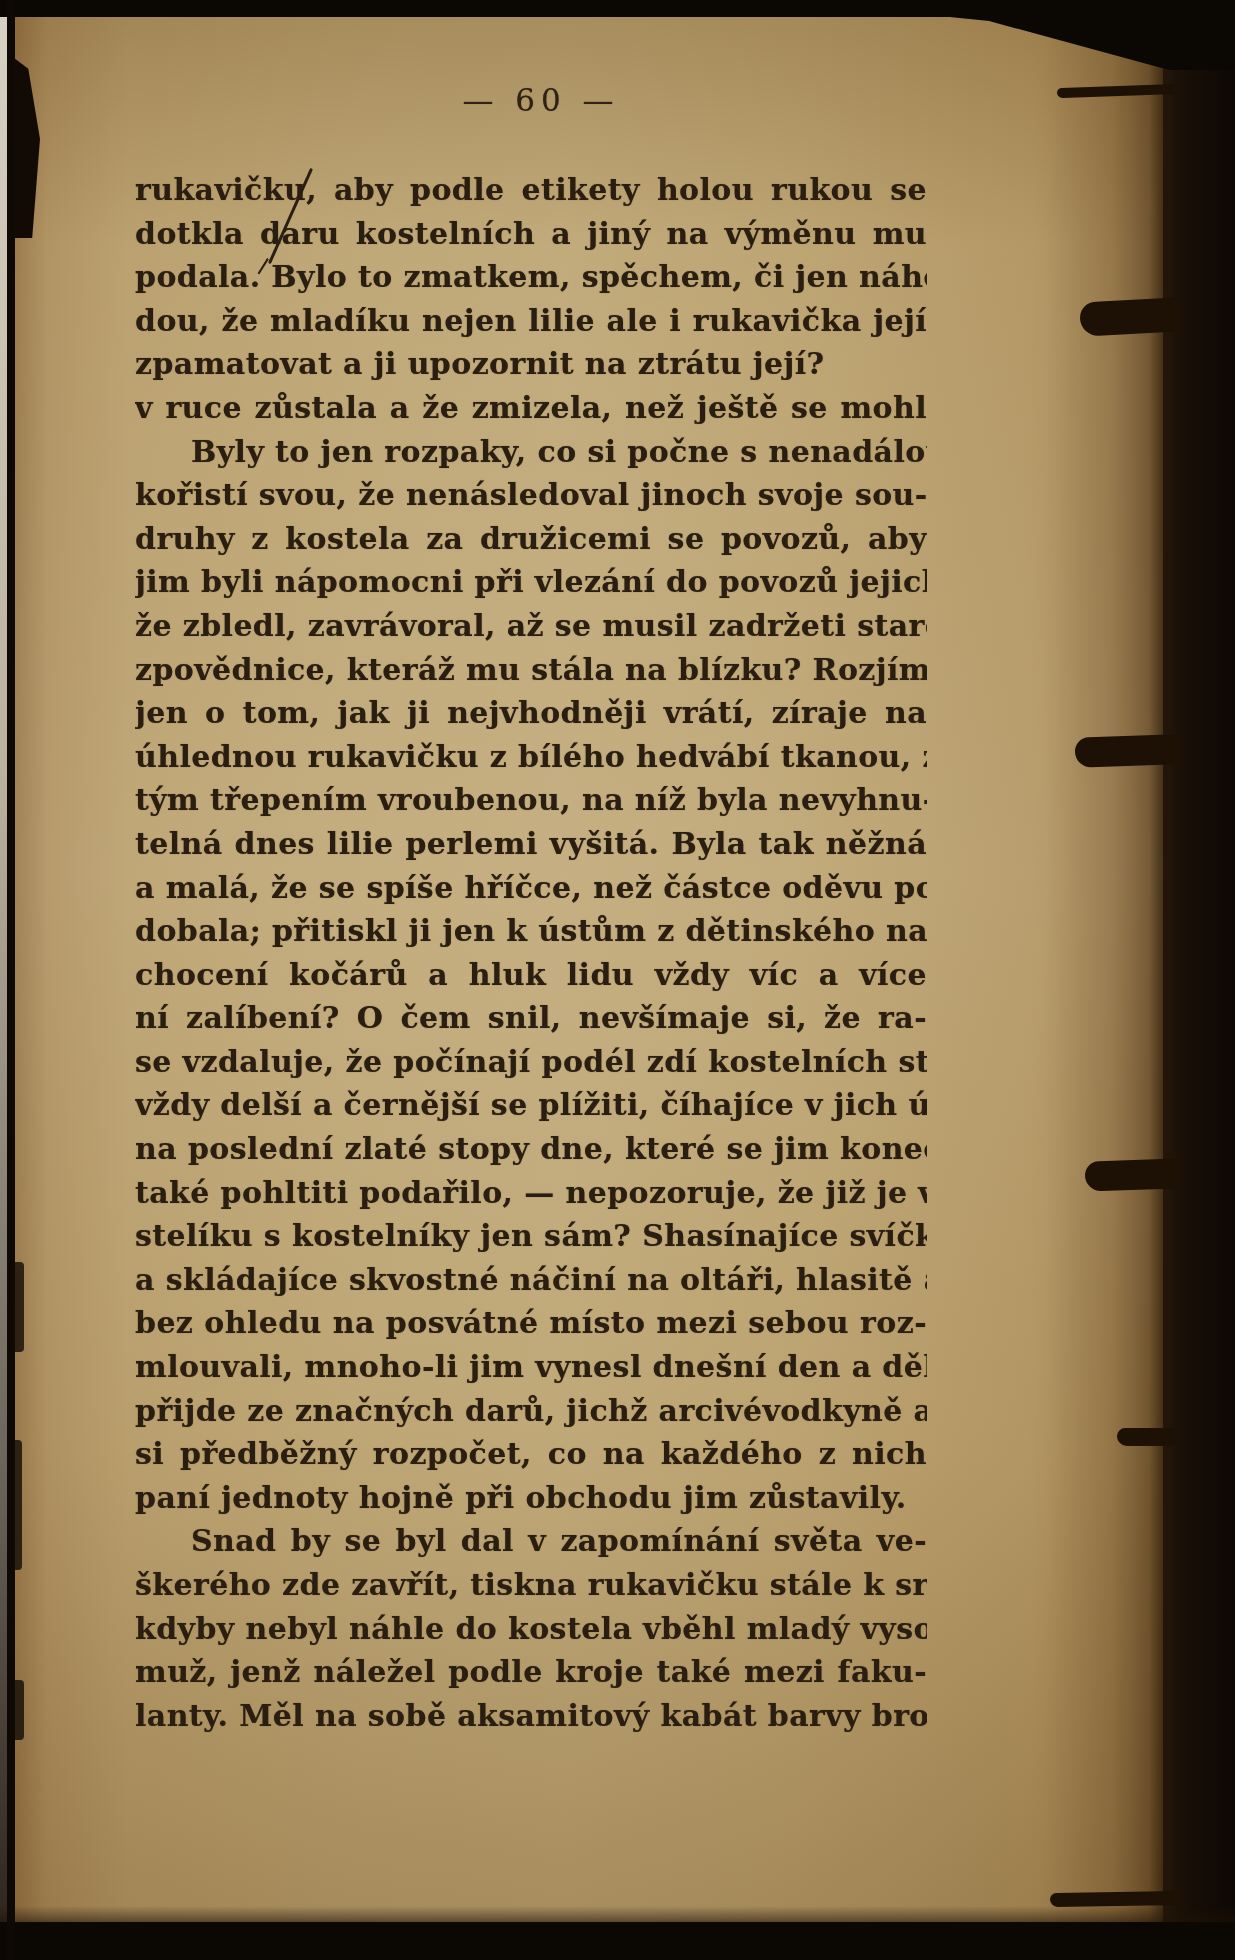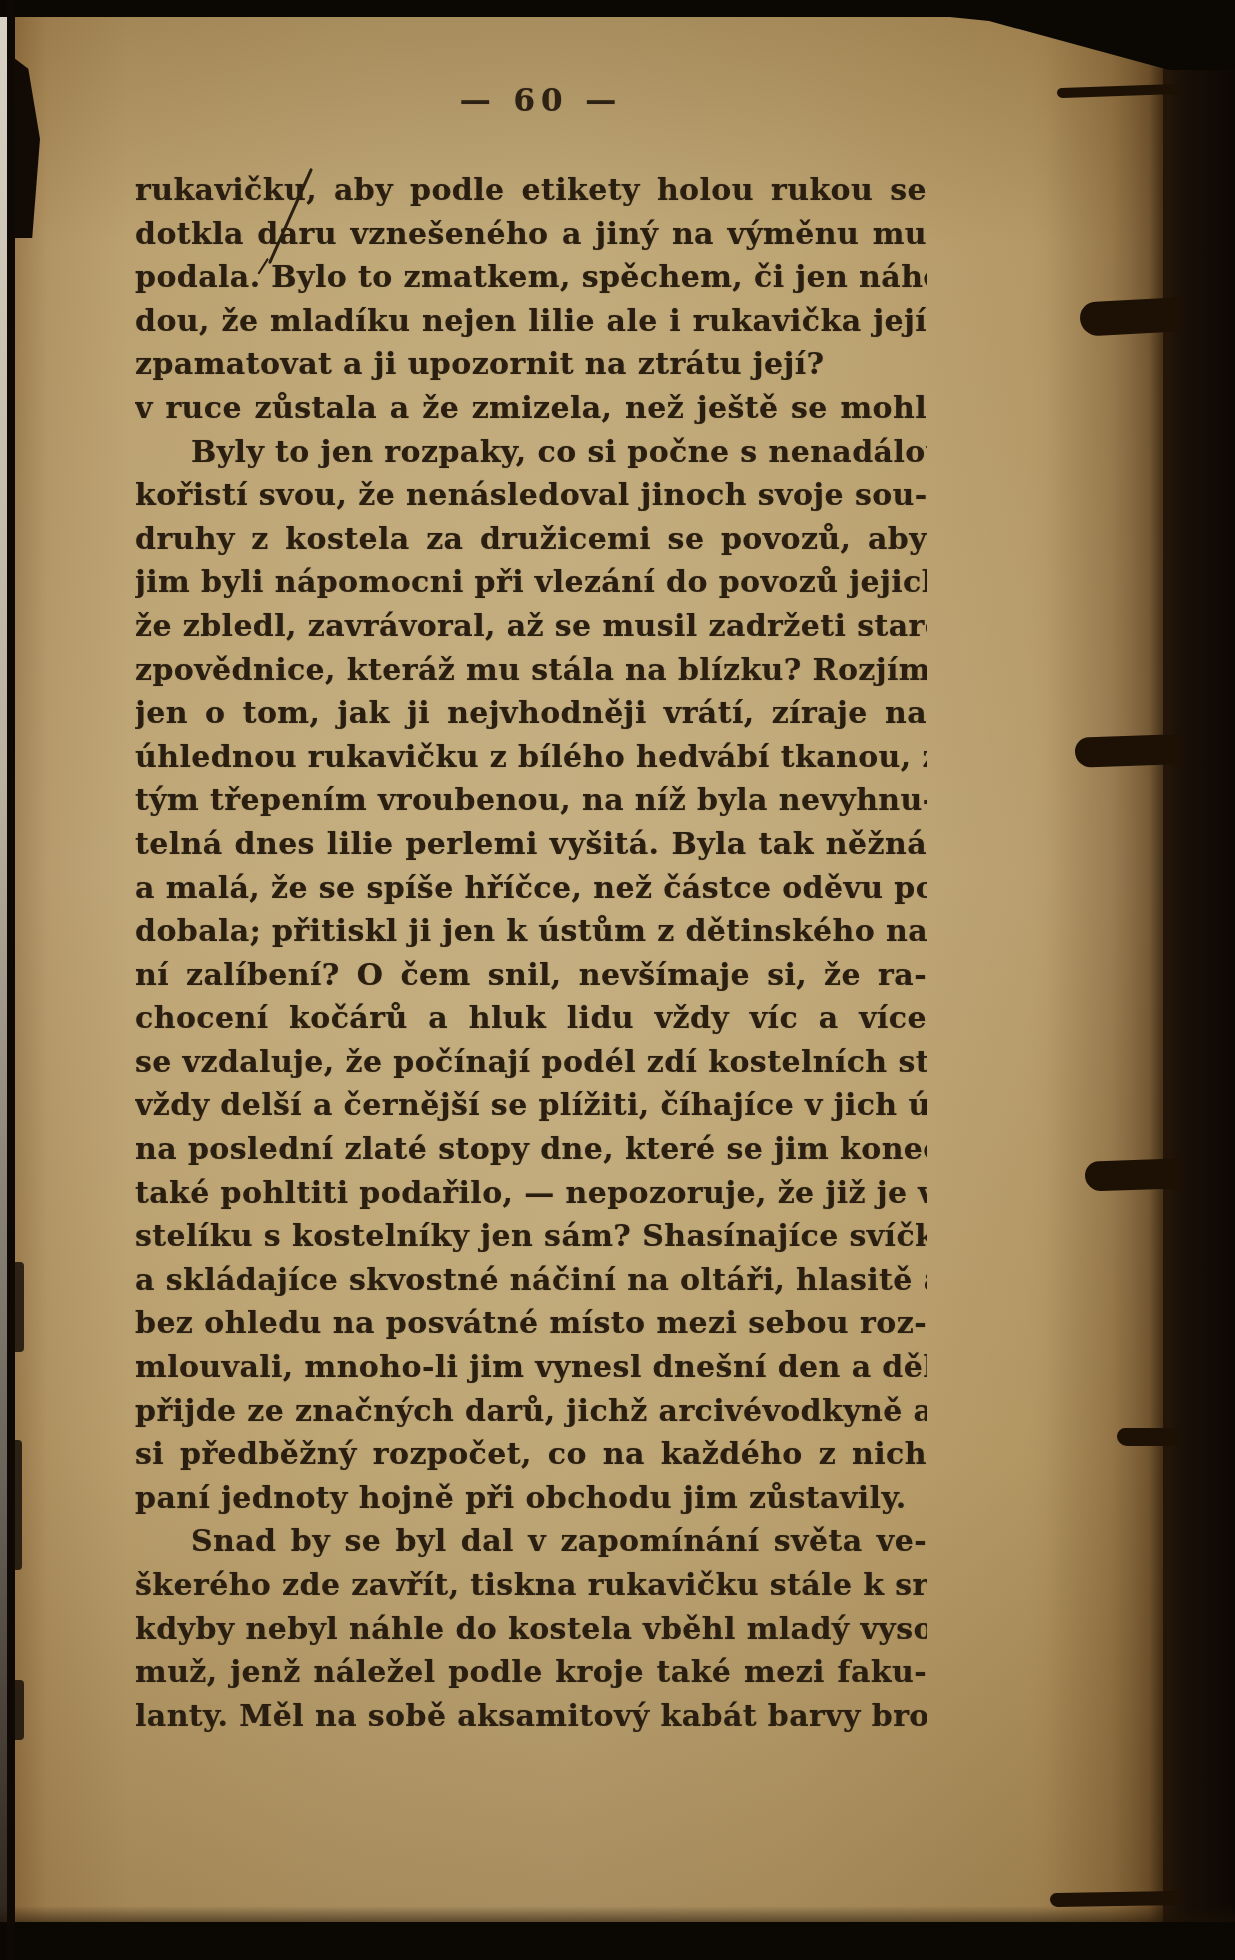--- a/index.html
+++ b/index.html
@@ -66,21 +66,21 @@
   
   .pen-stroke{
     position:absolute;left:276px;top:148px;width:3px;height:104px;
     background:#2a1f12;transform:rotate(24deg);border-radius:2px;
   }
   .pen-stroke::after{content:"";position:absolute;left:-4px;bottom:-14px;width:2px;height:18px;background:#2a1f12;transform:rotate(8deg);}
   
   .page-number{
     position:absolute;left:133px;top:66px;width:790px;
     text-align:center;
-    font-size:31px;font-weight:700;color:#2d2214;
+    font-size:31px;font-weight:400;color:#2d2214;
     letter-spacing:6px;
     text-shadow:0 0 1px rgba(45,30,12,.45);
   }
   
   .text-block{
     position:absolute;left:122px;top:152px;width:792px;
     color:#291e10;
     font-size:30px;font-weight:700;
     letter-spacing:.4px;
     text-shadow:0 0 1px rgba(41,30,16,.5);
@@ -99,39 +99,39 @@
 <div class="scan">
   <div class="scan-left-sliver"></div>
   <div class="paper">
 
     <div class="page-number">— 60 —</div>
 
     <div class="pen-stroke"></div>
 
     <div class="text-block">
       <div class="line">rukavičku, aby podle etikety holou rukou se</div>
-      <div class="line">dotkla daru vznešeného a jiný na výměnu mu</div>
+      <div class="line">dotkla daru kostelních a jiný na výměnu mu</div>
       <div class="line">podala. Bylo to zmatkem, spěchem, či jen náho-</div>
       <div class="line">dou, že mladíku nejen lilie ale i rukavička její</div>
       <div class="line end">zpamatovat a ji upozornit na ztrátu její?</div>
       <div class="line">v ruce zůstala a že zmizela, než ještě se mohl</div>
       <div class="line indent">Byly to jen rozpaky, co si počne s nenadálou</div>
       <div class="line">kořistí svou, že nenásledoval jinoch svoje sou-</div>
       <div class="line">druhy z kostela za družicemi se povozů, aby</div>
       <div class="line">jim byli nápomocni při vlezání do povozů jejich,.</div>
       <div class="line">že zbledl, zavrávoral, až se musil zadržeti staré</div>
       <div class="line">zpovědnice, kteráž mu stála na blízku? Rozjímal</div>
       <div class="line">jen o tom, jak ji nejvhodněji vrátí, zíraje na</div>
       <div class="line">úhlednou rukavičku z bílého hedvábí tkanou, zla-</div>
       <div class="line">tým třepením vroubenou, na níž byla nevyhnu-</div>
       <div class="line">telná dnes lilie perlemi vyšitá. Byla tak něžná</div>
       <div class="line">a malá, že se spíše hříčce, než částce oděvu po-</div>
       <div class="line">dobala; přitiskl ji jen k ústům z dětinského nad</div>
+      <div class="line">chocení kočárů a hluk lidu vždy víc a více</div>
       <div class="line">ní zalíbení? O čem snil, nevšímaje si, že ra-</div>
-      <div class="line">chocení kočárů a hluk lidu vždy víc a více</div>
       <div class="line">se vzdaluje, že počínají podél zdí kostelních stíny</div>
       <div class="line">vždy delší a černější se plížiti, číhajíce v jich úkrytu</div>
       <div class="line">na poslední zlaté stopy dne, které se jim konečně</div>
       <div class="line">také pohltiti podařilo, — nepozoruje, že již je v ko-</div>
       <div class="line">stelíku s kostelníky jen sám? Shasínajíce svíčky</div>
       <div class="line">a skládajíce skvostné náčiní na oltáři, hlasitě a</div>
       <div class="line">bez ohledu na posvátné místo mezi sebou roz-</div>
       <div class="line">mlouvali, mnoho-li jim vynesl dnešní den a dělali</div>
       <div class="line">přijde ze značných darů, jichž arcivévodkyně a</div>
       <div class="line">si předběžný rozpočet, co na každého z nich</div>

